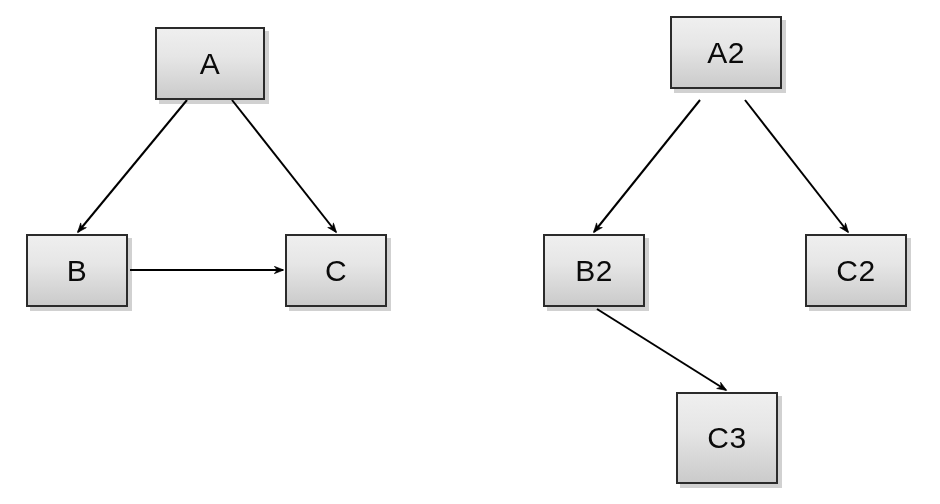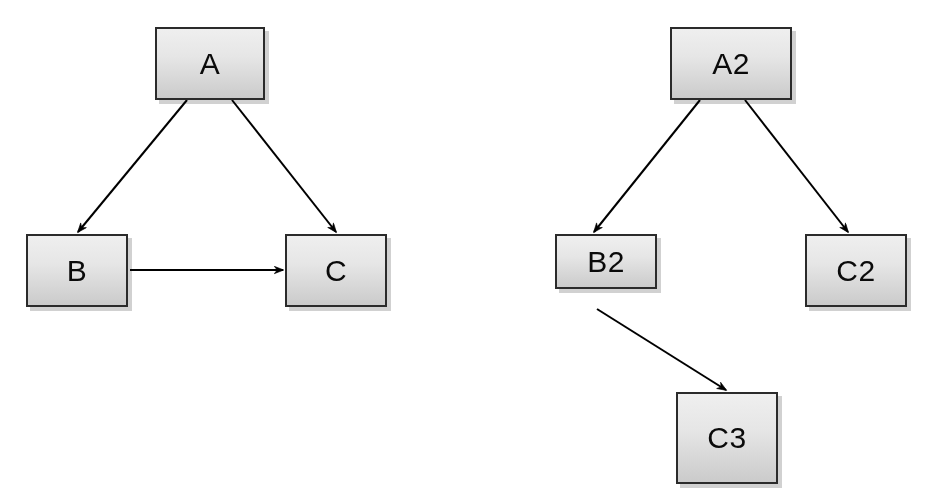--- a/index.html
+++ b/index.html
@@ -75,24 +75,24 @@
   <div id="nodes-group">
       <div class="graph-node" style="left: 155px; top: 27px; width: 110px; height: 73px;">
         <span class="node-label">A</span>
       </div>
       <div class="graph-node" style="left: 26px; top: 234px; width: 102px; height: 73px;">
         <span class="node-label">B</span>
       </div>
       <div class="graph-node" style="left: 285px; top: 234px; width: 102px; height: 73px;">
         <span class="node-label">C</span>
       </div>
-      <div class="graph-node" style="left: 670px; top: 27px; width: 122px; height: 73px;">
+      <div class="graph-node" style="left: 670px; top: 16px; width: 112px; height: 73px;">
         <span class="node-label">A2</span>
       </div>
-      <div class="graph-node" style="left: 543px; top: 234px; width: 102px; height: 55px; margin-left: 12px;">
+      <div class="graph-node" style="left: 543px; top: 234px; width: 102px; height: 73px;">
         <span class="node-label">B2</span>
       </div>
       <div class="graph-node" style="left: 798px; top: 234px; width: 102px; height: 73px; margin-left: 7px;">
         <span class="node-label">C2</span>
       </div>
       <div class="graph-node" style="left: 676px; top: 392px; width: 102px; height: 92px;">
         <span class="node-label">C3</span>
       </div>
     </div>
 

